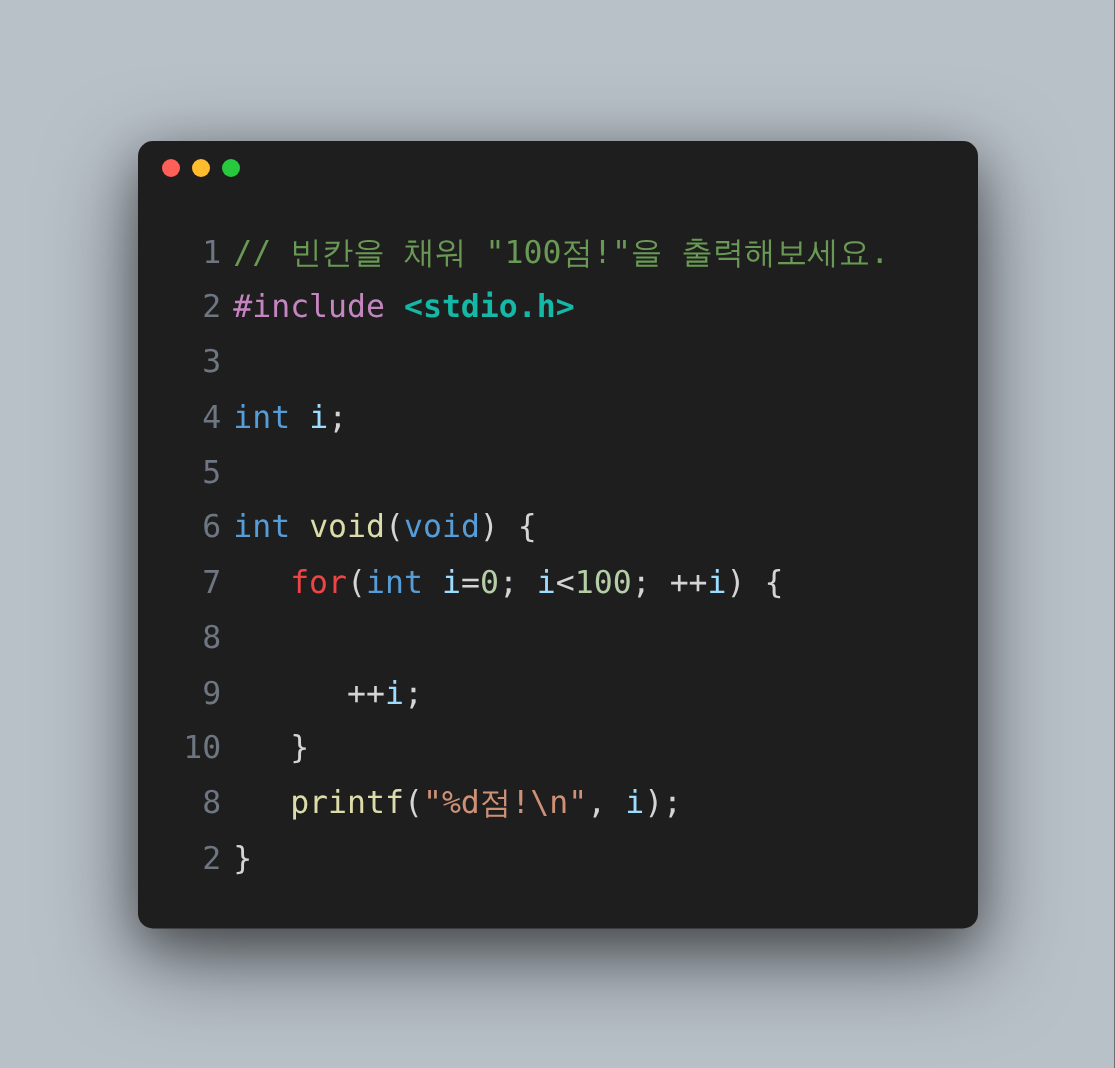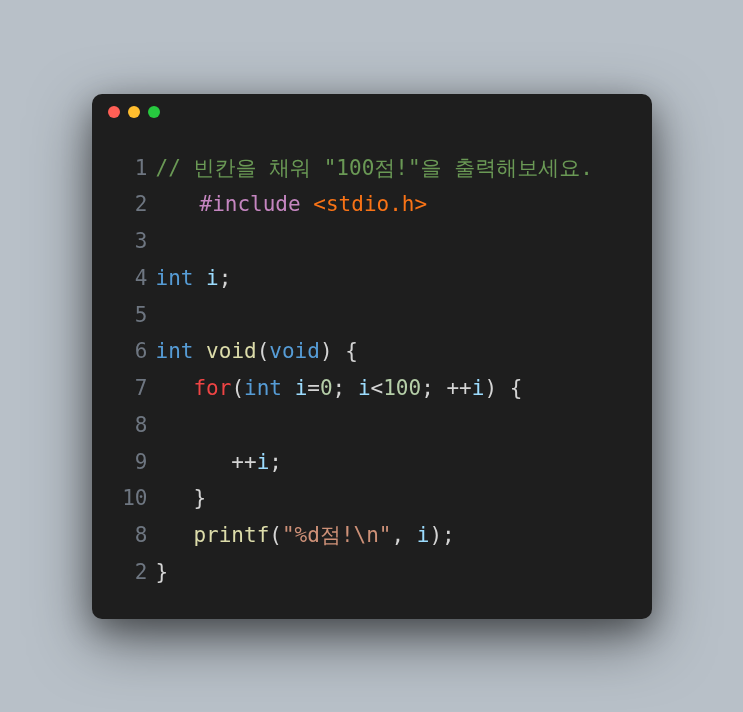--- a/index.html
+++ b/index.html
@@ -53,29 +53,29 @@
       color: #6e7681;
       margin-right: 8px;
       flex-shrink: 0;
       user-select: none;
     }
     .code {
       color: #d4d4d4;
     }
     .comment { color: #6a9955; }
     .keyword { color: #ef4444; }
-    .preproc { color: #c586c0; margin-left: 44px; }
+    .preproc { color: #c586c0; }
     .type { color: #569cd6; }
     .ident { color: #9cdcfe; }
     .func { color: #dcdcaa; }
     .string { color: #ce9178; }
     .number { color: #b5cea8; }
     .punct { color: #d4d4d4; }
     .op { color: #d4d4d4; }
-    .include-str { color: #f97316; }
+    .include-str { color: #14b8a6; font-weight: bold; }
     .plain { color: #d4d4d4; }
   </style>
 </head>
 <body>
 
 <div class="window">
   <div class="titlebar">
     <div class="dot dot-red"></div>
     <div class="dot dot-yellow"></div>
     <div class="dot dot-green"></div>

